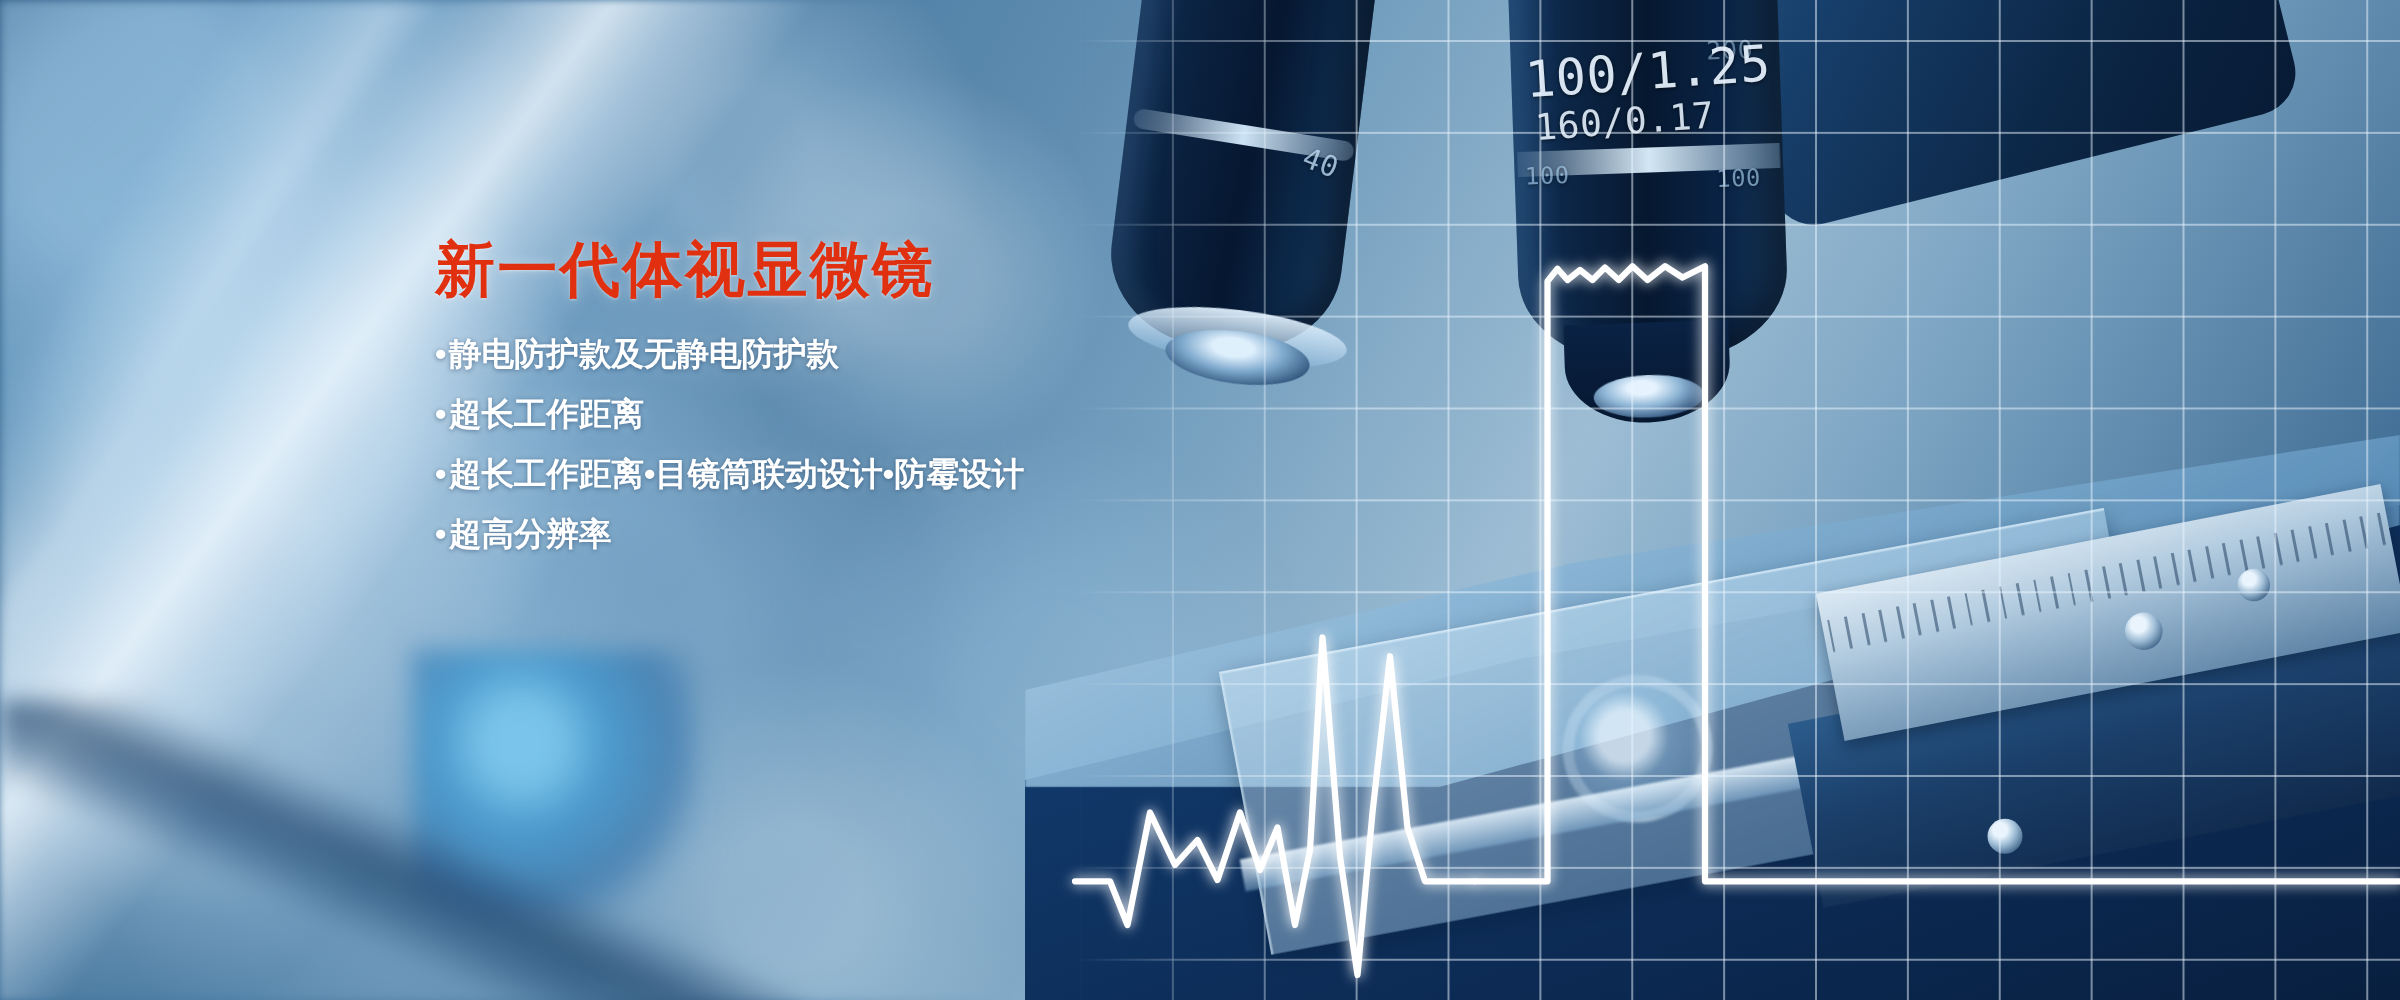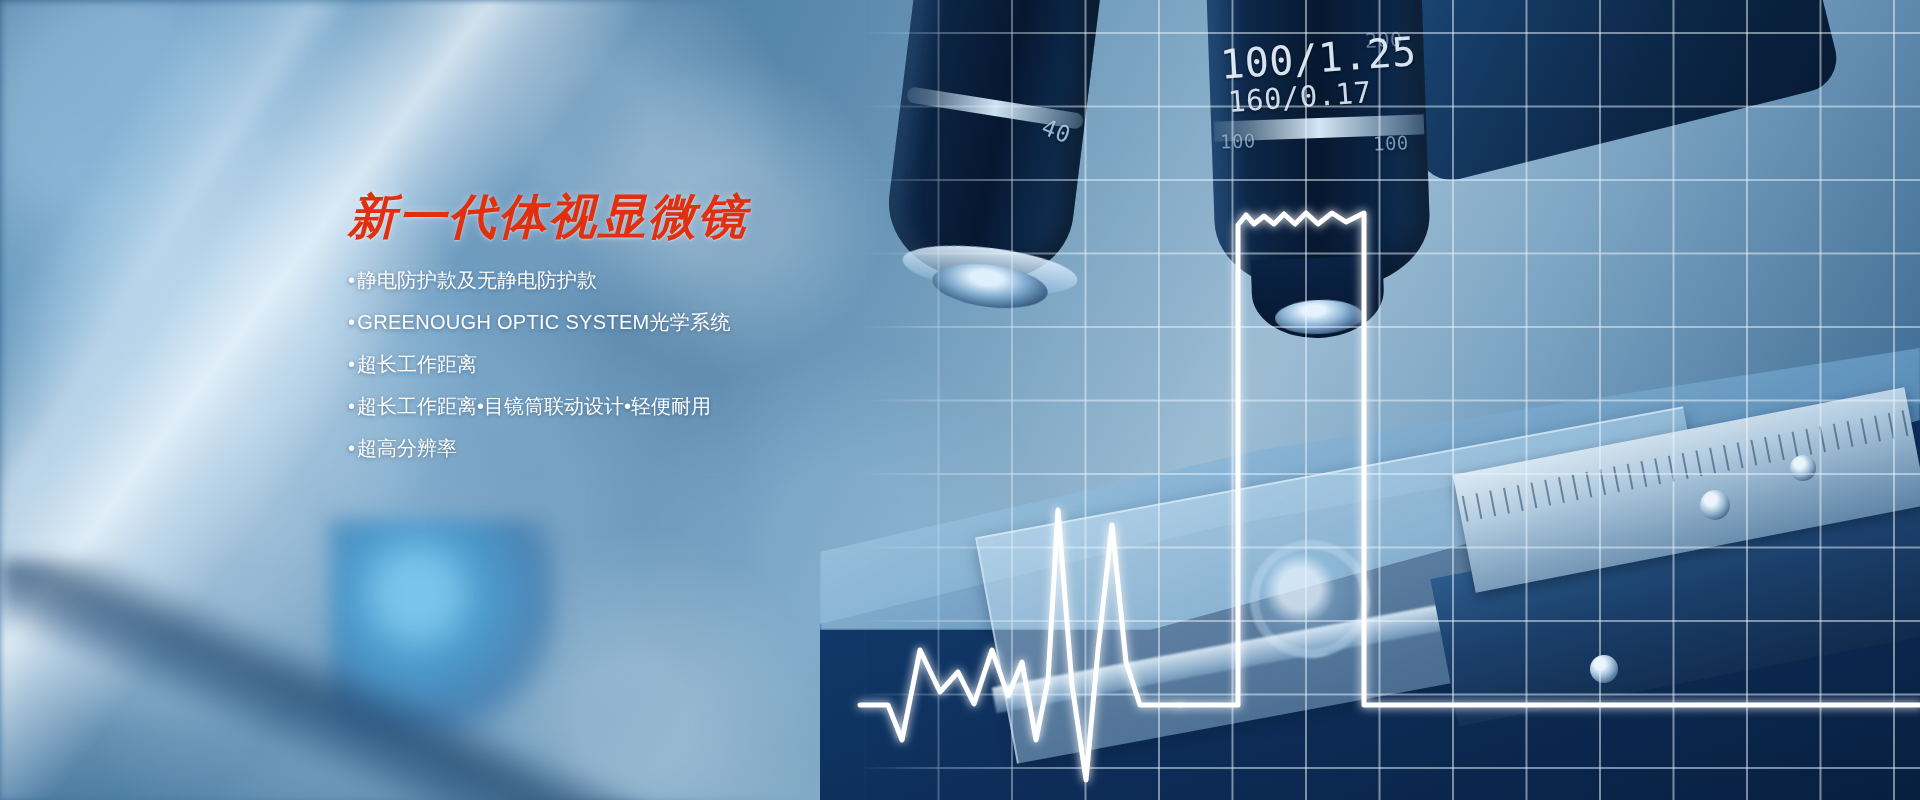--- a/index.html
+++ b/index.html
@@ -221,25 +221,24 @@
   
   #waveform{position:absolute;left:840px;top:180px;width:1080px;height:620px;}
 
   
   #copy{position:absolute;left:348px;top:190px;width:520px;}
   #headline{
     margin:0;font-size:48px;font-weight:700;letter-spacing:2px;line-height:1.12;
     color:#e0300f;
     text-shadow:0 0 10px rgba(255,255,255,.35), 0 1px 2px rgba(255,255,255,.45);
     white-space:nowrap;
-    font-style:italic;
   }
   #feature-list{list-style:none;margin:26px 0 0;padding:0;}
   #feature-list li{
-    color:#ffffff;font-size:20px;font-weight:400;line-height:1;
+    color:#ffffff;font-size:26px;font-weight:700;line-height:1;
     margin:0 0 22px 0;white-space:nowrap;
     text-shadow:0 1px 4px rgba(18,52,92,.55), 0 0 14px rgba(255,255,255,.22);
   }
   #feature-list li .bullet{margin-right:2px;}
   #feature-list li.latin{letter-spacing:.3px;}
 </style>
 </head>
 <body>
 
 <div id="stage">
@@ -307,20 +306,19 @@
          L 455 44 L 466 33 L 478 44 L 492 33 L 506 42
          L 524 33
          L 524 525
          L 1080 525"></path>
   </svg>
 
   <div id="copy">
     <h1 id="headline">新一代体视显微镜</h1>
     <ul id="feature-list">
         <li><span class="bullet">•</span><span>静电防护款及无静电防护款</span></li>
-        <li class="latin"><span class="bullet">•</span><span>GREENOUGH OPTIC SYSTEM光学系统</span></li>
         <li><span class="bullet">•</span><span>超长工作距离</span></li>
-        <li><span class="bullet">•</span><span>超长工作距离•目镜筒联动设计•轻便耐用</span></li>
+        <li><span class="bullet">•</span><span>超长工作距离•目镜筒联动设计•防霉设计</span></li>
         <li><span class="bullet">•</span><span>超高分辨率</span></li>
       </ul>
   </div>
 
 </div>
 
 </body></html>

